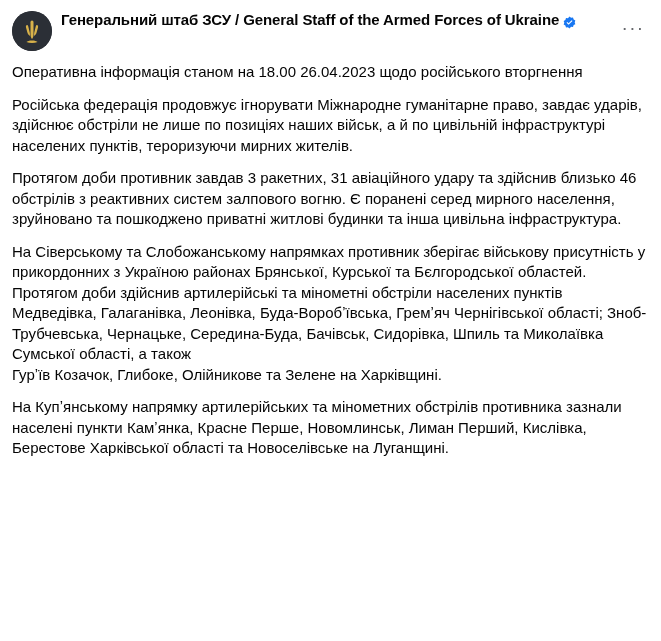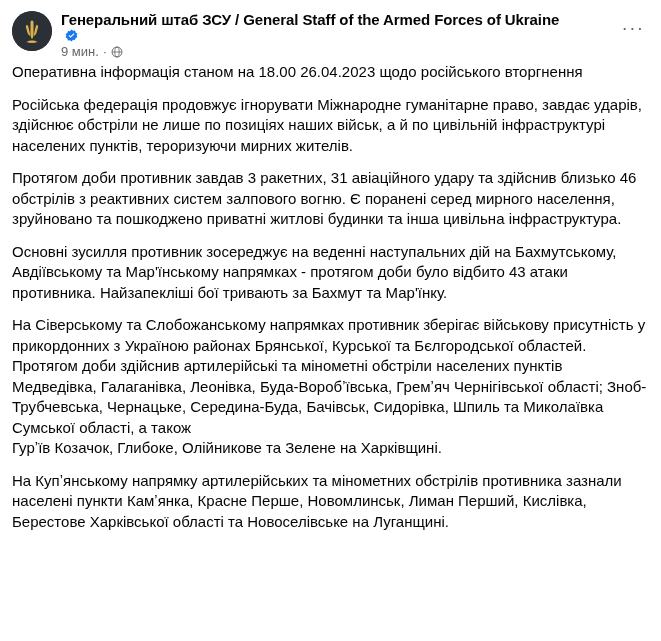--- a/index.html
+++ b/index.html
@@ -40,23 +40,22 @@
   .avatar svg { display: block; }
   .header-text {
     margin-left: 9px;
     display: flex;
     flex-direction: column;
     justify-content: center;
     padding-top: 1px;
   }
   .title-line {
     display: flex;
-    align-items: flex-start;
+    align-items: flex-end;
     line-height: 18px;
-    flex-direction: column;
   }
   .page-title {
     font-size: 15px;
     font-weight: bold;
     color: #050505;
     letter-spacing: -0.1px;
   }
   .verified {
     margin-left: 4px;
     display: inline-flex;
@@ -132,39 +131,27 @@
     <div class="header-text">
       <div class="title-line">
         <span class="page-title">Генеральний штаб ЗСУ / General Staff of the Armed Forces of Ukraine</span>
         <span class="verified">
           <svg width="13" height="13" viewBox="0 0 16 16" aria-hidden="true">
             <path fill="#1877f2" d="M8 0.6l1.9 1.5 2.4-0.2 0.8 2.3 2.1 1.2-0.8 2.3 0.8 2.3-2.1 1.2-0.8 2.3-2.4-0.2L8 15.4l-1.9-1.5-2.4 0.2-0.8-2.3L0.8 10.6l0.8-2.3L0.8 6l2.1-1.2 0.8-2.3 2.4 0.2z"></path>
             <path fill="#ffffff" d="M6.9 10.9L4.3 8.3l1-1 1.6 1.6 3.8-3.8 1 1z"></path>
           </svg>
         </span>
       </div>
-      <div class="meta-line">
-        <span class="timestamp">9 мин.</span>
-        <span class="dot-sep">·</span>
-        <span class="globe">
-          <svg width="12" height="12" viewBox="0 0 16 16" aria-hidden="true">
-            <circle cx="8" cy="8" r="6.6" fill="none" stroke="#65676b" stroke-width="1.3"></circle>
-            <ellipse cx="8" cy="8" rx="2.9" ry="6.6" fill="none" stroke="#65676b" stroke-width="1.1"></ellipse>
-            <line x1="1.6" y1="8" x2="14.4" y2="8" stroke="#65676b" stroke-width="1.1"></line>
-          </svg>
-        </span>
-      </div>
     </div>
 
     <div class="menu-button">···</div>
   </div>
 
   <div class="post-body">
     <p>Оперативна інформація станом на 18.00 26.04.2023 щодо російського вторгнення</p>
     <p>Російська федерація продовжує ігнорувати Міжнародне гуманітарне право, завдає ударів, здійснює обстріли не лише по позиціях наших військ, а й по цивільній інфраструктурі населених пунктів, тероризуючи мирних жителів.</p>
     <p>Протягом доби противник завдав 3 ракетних, 31 авіаційного удару та здійснив близько 46 обстрілів з реактивних систем залпового вогню. Є поранені серед мирного населення, зруйновано та пошкоджено приватні житлові будинки та інша цивільна інфраструктура.</p>
-    <p>Основні зусилля противник зосереджує на веденні наступальних дій на Бахмутському, Авдіївському та Мар'їнському напрямках - протягом доби було відбито 43 атаки противника. Найзапекліші бої тривають за Бахмут та Мар'їнку.</p>
     <p>На Сіверському та Слобожанському напрямках противник зберігає військову присутність у прикордонних з Україною районах Брянської, Курської та Бєлгородської областей. Протягом доби здійснив артилерійські та мінометні обстріли населених пунктів Медведівка, Галаганівка, Леонівка, Буда-Воробʼївська, Гремʼяч Чернігівської області; Зноб-Трубчевська, Чернацьке, Середина-Буда, Бачівськ, Сидорівка, Шпиль та Миколаївка Сумської області, а також
 Гурʼїв Козачок, Глибоке, Олійникове та Зелене на Харківщині.</p>
     <p>На Купʼянському напрямку артилерійських та мінометних обстрілів противника зазнали населені пункти Камʼянка, Красне Перше, Новомлинськ, Лиман Перший, Кислівка, Берестове Харківської області та Новоселівське на Луганщині.</p>
   </div>
 
 </div>
 
 </body></html>

